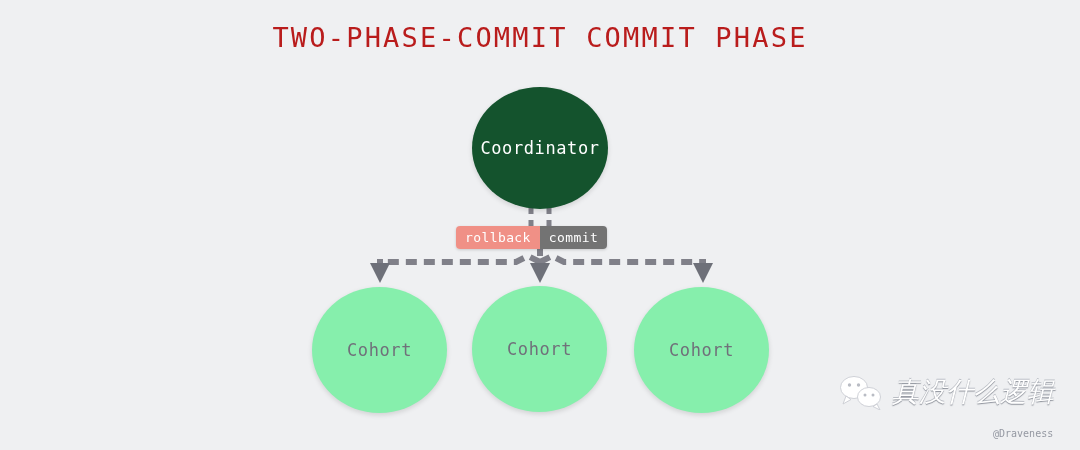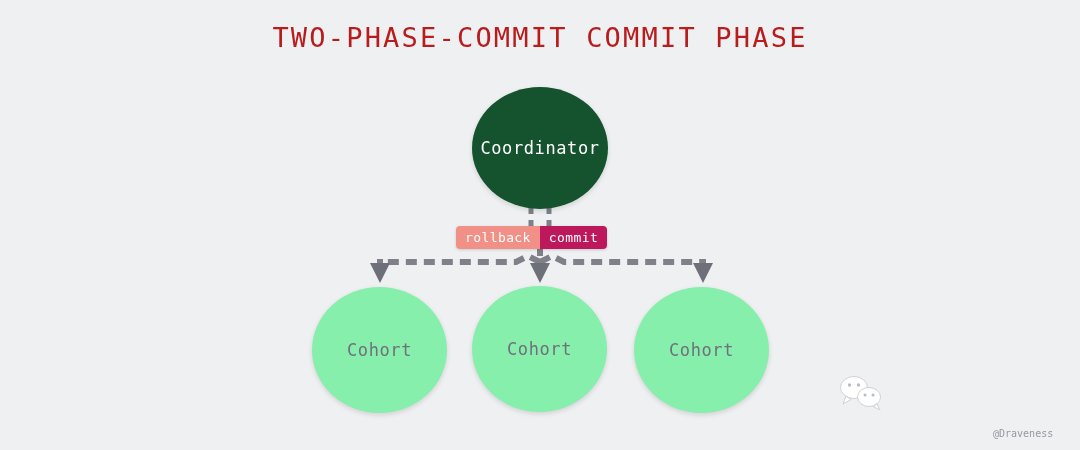--- a/index.html
+++ b/index.html
@@ -92,21 +92,21 @@
     align-items: center;
     justify-content: center;
     font-family: "DejaVu Sans Mono", monospace;
     font-size: 13px;
     letter-spacing: 0.4px;
     color: #ffffff;
     white-space: pre;
     padding: 0 9px;
   }
   #badge-rollback { background: #f09086; }
-  #badge-commit   { background: #be185d; text-align: center; }
+  #badge-commit   { background: #737373; text-align: center; }
 
   
   #watermark {
     position: absolute;
     left: 838px;
     top: 374px;
     display: flex;
     align-items: center;
   }
   #wechat-icon {
@@ -188,16 +188,17 @@
         <ellipse cx="31" cy="23" rx="11.5" ry="9.5"></ellipse>
         <polygon points="39,30 42,36 35,32.5"></polygon>
       </g>
       <g fill="#b9bcc4">
         <circle cx="11.5" cy="11" r="1.7"></circle>
         <circle cx="20.5" cy="11" r="1.7"></circle>
         <circle cx="27" cy="21" r="1.5"></circle>
         <circle cx="35" cy="21" r="1.5"></circle>
       </g>
     </svg>
+    <span id="watermark-text">真没什么逻辑</span>
   </div>
   <div id="watermark-handle">@Draveness</div>
 
 </div>
 
 </body></html>

